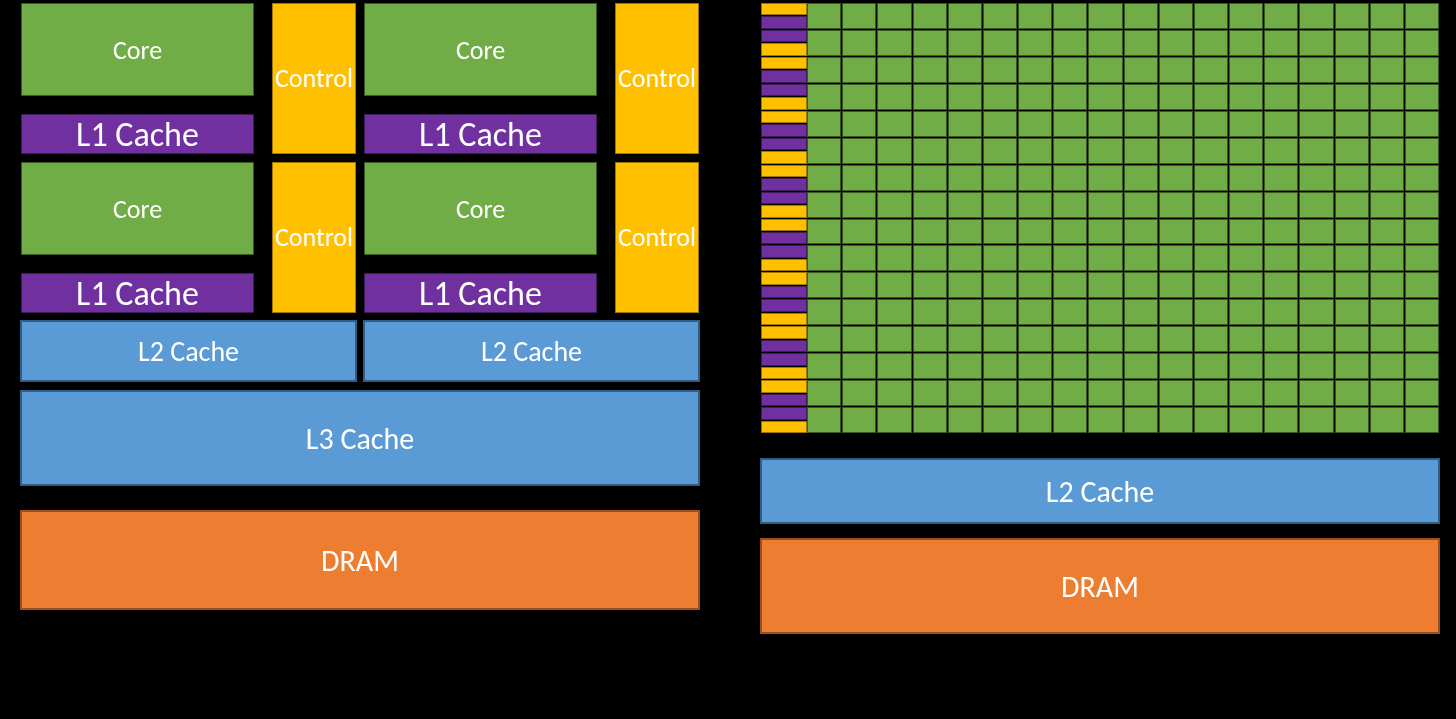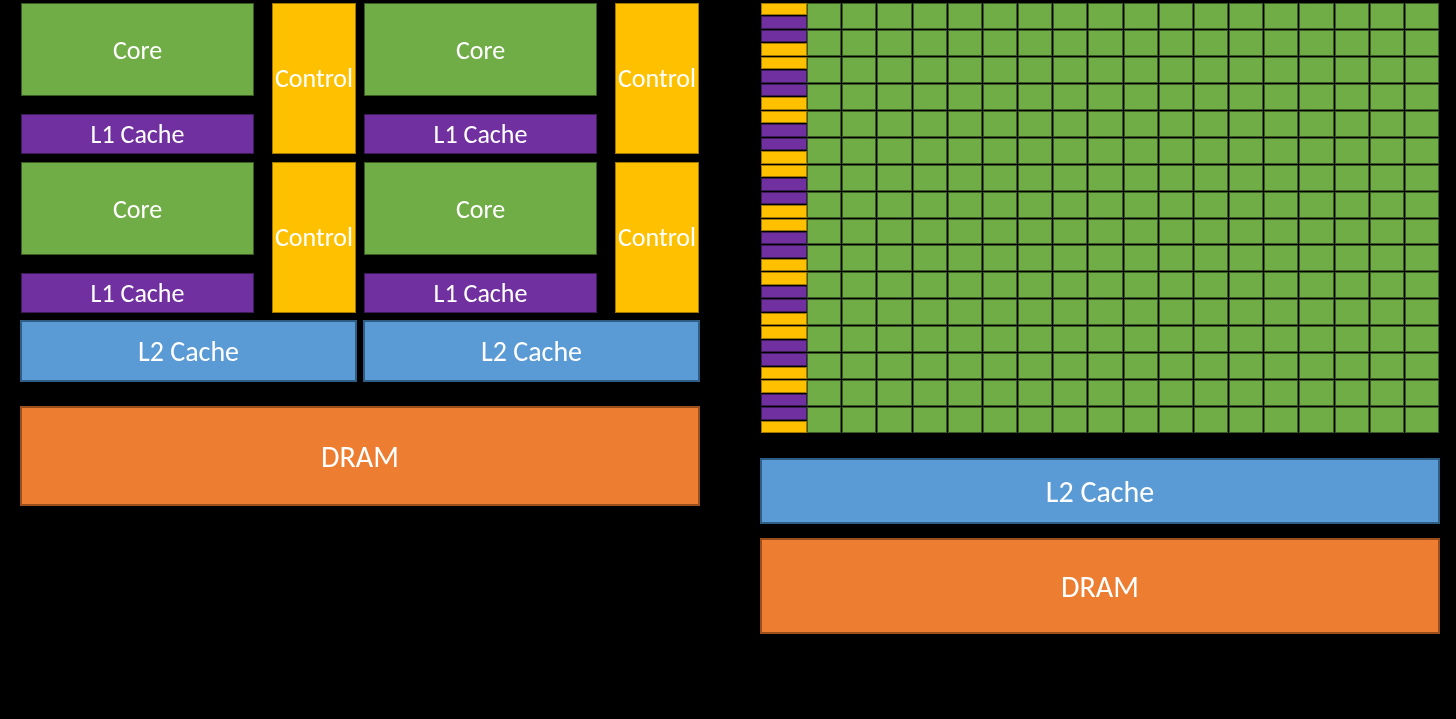--- a/index.html
+++ b/index.html
@@ -68,21 +68,21 @@
     color: #fff;
   }
   .core-l1 {
     grid-column: 1;
     grid-row: 2;
     background: #7030a0;
     border: 1px solid #3d1a58;
     display: flex;
     align-items: center;
     justify-content: center;
-    font-size: 26px;
+    font-size: 34px;
   }
 
   .cpu-l2-row {
     display: grid;
     grid-template-columns: 1fr 1fr;
     gap: 6px;
     margin-top: 6px;
     height: 62px;
   }
   .l2-box {
@@ -219,20 +219,21 @@
         <div class="core-ctrl">Control</div>
         <div class="core-l1">L1 Cache</div>
       </div>
     </div>
 
     <div class="cpu-l2-row">
       <div class="l2-box">L2 Cache</div>
       <div class="l2-box">L2 Cache</div>
     </div>
 
+    <div class="l3-box">L3 Cache</div>
     <div class="dram-box">DRAM</div>
   </div>
 
   <div class="gpu">
     <div class="gpu-grid-wrap">
       <div class="gpu-left-sms" id="gpu-sms">
           <div class="sm-row" style="grid-template-columns: 1fr; grid-template-rows: 1fr 1fr;">
             <div class="sm-ctrl"></div>
             <div class="sm-l1"></div>
           </div>

